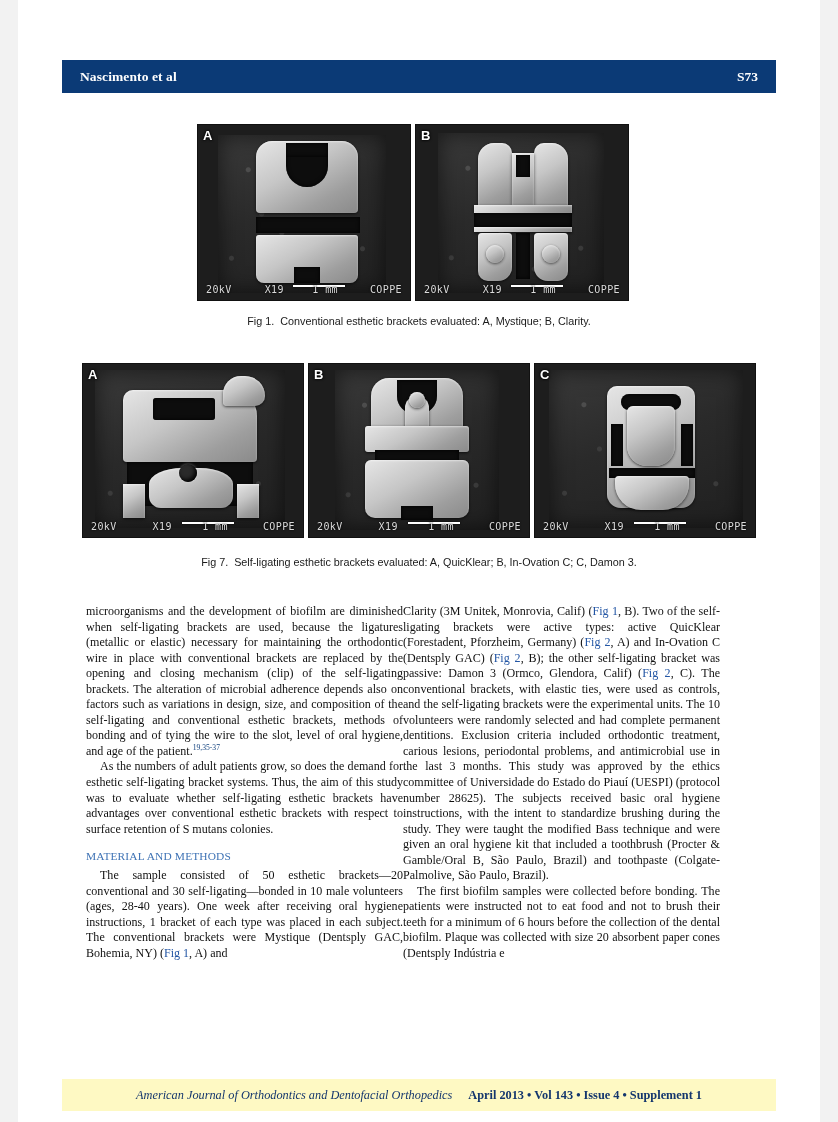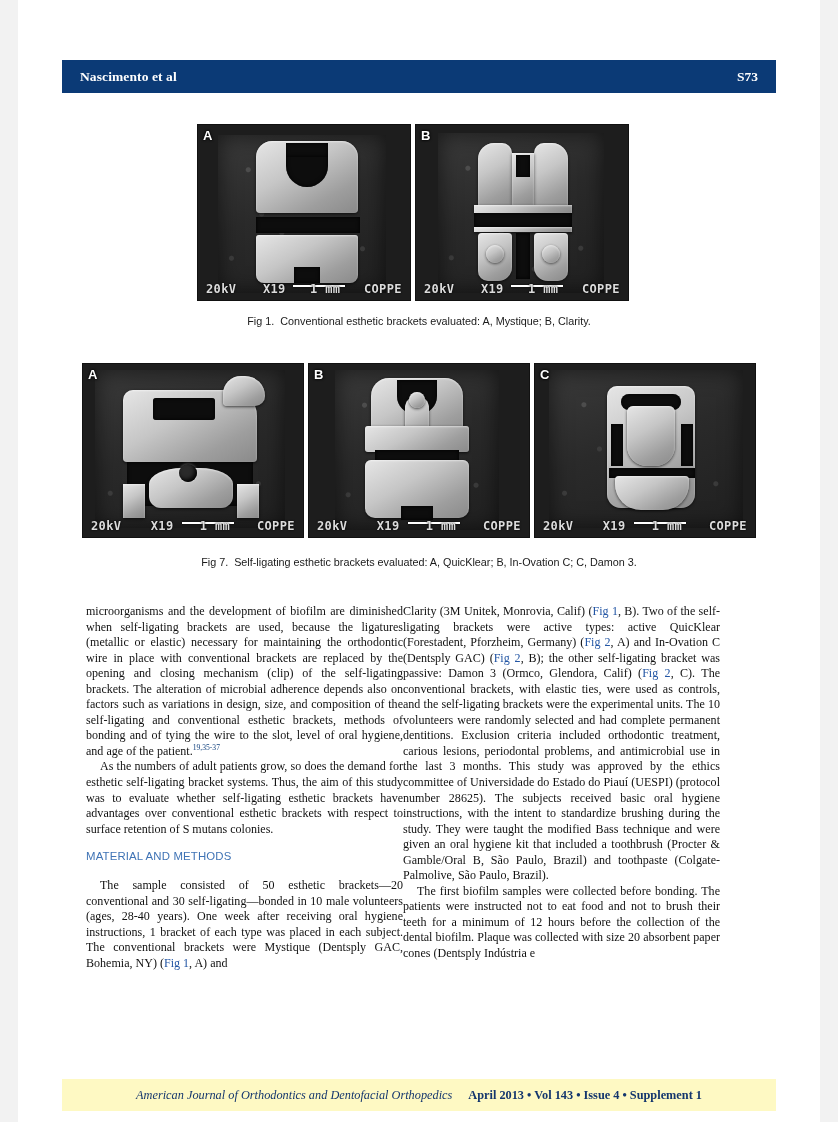--- a/index.html
+++ b/index.html
@@ -114,24 +114,23 @@
   }
   .sem-bar {
     position: absolute;
     left: 0; right: 0; bottom: 5px;
     height: 12px;
     display: flex;
     align-items: center;
     z-index: 40;
     color: #dcdcdc;
     font-family: "DejaVu Sans Mono", monospace;
-    font-size: 12px;
+    font-size: 10px;
     letter-spacing: 0.4px;
     text-shadow: 0 0 2px #000;
-    font-weight: bold;
   }
   .sem-bar .kv   { position: absolute; left: 8px; }
   .sem-bar .mag  { position: absolute; left: 36%; transform: translateX(-50%); }
   .sem-bar .scl  { position: absolute; left: 60%; transform: translateX(-50%); }
   .sem-bar .lab  { position: absolute; right: 8px; }
   .scale-line {
     position: absolute;
     left: 45%;
     bottom: 13px;
     width: 52px; height: 2.5px;
@@ -173,22 +172,22 @@
   }
   .col p.indent { text-indent: 14px; }
   .sup {
     font-size: 7.6px;
     vertical-align: super;
     color: #11417e;
     line-height: 0;
   }
   .figref { color: #2255a4; }
   .sec-head {
-    margin: 13px 0 16px 0;
-    font-family: Liberation Sans, sans-serif;
+    margin: 13px 0 6px 0;
+    font-family: Liberation Serif, serif;
     font-size: 11.4px;
     color: #3f73b5;
     letter-spacing: 0.15px;
     font-weight: normal;
   }
 
   
   #footer-bar {
     position: absolute;
     left: 62px; top: 1079px;
@@ -344,21 +343,21 @@
 
     <div class="col">
       <p><span>microorganisms and the development of biofilm are diminished when self-ligating brackets are used, because the ligatures (metallic or elastic) necessary for maintaining the orthodontic wire in place with conventional brackets are replaced by the opening and closing mechanism (clip) of the self-ligating brackets. The alteration of microbial adherence depends also on factors such as variations in design, size, and composition of the self-ligating and conventional esthetic brackets, methods of bonding and of tying the wire to the slot, level of oral hygiene, and age of the patient.</span><span class="sup">19,35-37</span></p>
       <p class="indent">As the numbers of adult patients grow, so does the demand for esthetic self-ligating bracket systems. Thus, the aim of this study was to evaluate whether self-ligating esthetic brackets have advantages over conventional esthetic brackets with respect to surface retention of S mutans colonies.</p>
       <div class="sec-head">MATERIAL AND METHODS</div>
       <p class="indent"><span>The sample consisted of 50 esthetic brackets—20 conventional and 30 self-ligating—bonded in 10 male volunteers (ages, 28-40 years). One week after receiving oral hygiene instructions, 1 bracket of each type was placed in each subject. The conventional brackets were Mystique (Dentsply GAC, Bohemia, NY) (</span><span class="figref">Fig 1</span><span>, A) and</span></p>
     </div>
 
     <div class="col">
       <p><span>Clarity (3M Unitek, Monrovia, Calif) (</span><span class="figref">Fig 1</span><span>, B). Two of the self-ligating brackets were active types: active QuicKlear (Forestadent, Pforzheim, Germany) (</span><span class="figref">Fig 2</span><span>, A) and In-Ovation C (Dentsply GAC) (</span><span class="figref">Fig 2</span><span>, B); the other self-ligating bracket was passive: Damon 3 (Ormco, Glendora, Calif) (</span><span class="figref">Fig 2</span><span>, C). The conventional brackets, with elastic ties, were used as controls, and the self-ligating brackets were the experimental units. The 10 volunteers were randomly selected and had complete permanent dentitions. Exclusion criteria included orthodontic treatment, carious lesions, periodontal problems, and antimicrobial use in the last 3 months. This study was approved by the ethics committee of Universidade do Estado do Piauí (UESPI) (protocol number 28625). The subjects received basic oral hygiene instructions, with the intent to standardize brushing during the study. They were taught the modified Bass technique and were given an oral hygiene kit that included a toothbrush (Procter &amp; Gamble/Oral B, São Paulo, Brazil) and toothpaste (Colgate-Palmolive, São Paulo, Brazil).</span></p>
-      <p class="indent">The first biofilm samples were collected before bonding. The patients were instructed not to eat food and not to brush their teeth for a minimum of 12 hours before the collection of the dental biofilm. Plaque was collected with size 20 absorbent paper cones (Dentsply Indústria e</p>
+      <p class="indent">The first biofilm samples were collected before bonding. The patients were instructed not to eat food and not to brush their teeth for a minimum of 6 hours before the collection of the dental biofilm. Plaque was collected with size 20 absorbent paper cones (Dentsply Indústria e</p>
     </div>
   </div>
 
   <div id="footer-bar">
     <span>American Journal of Orthodontics and Dentofacial Orthopedics</span>
     <span class="issue">April 2013 • Vol 143 • Issue 4 • Supplement 1</span>
   </div>
 
 </div>
 

